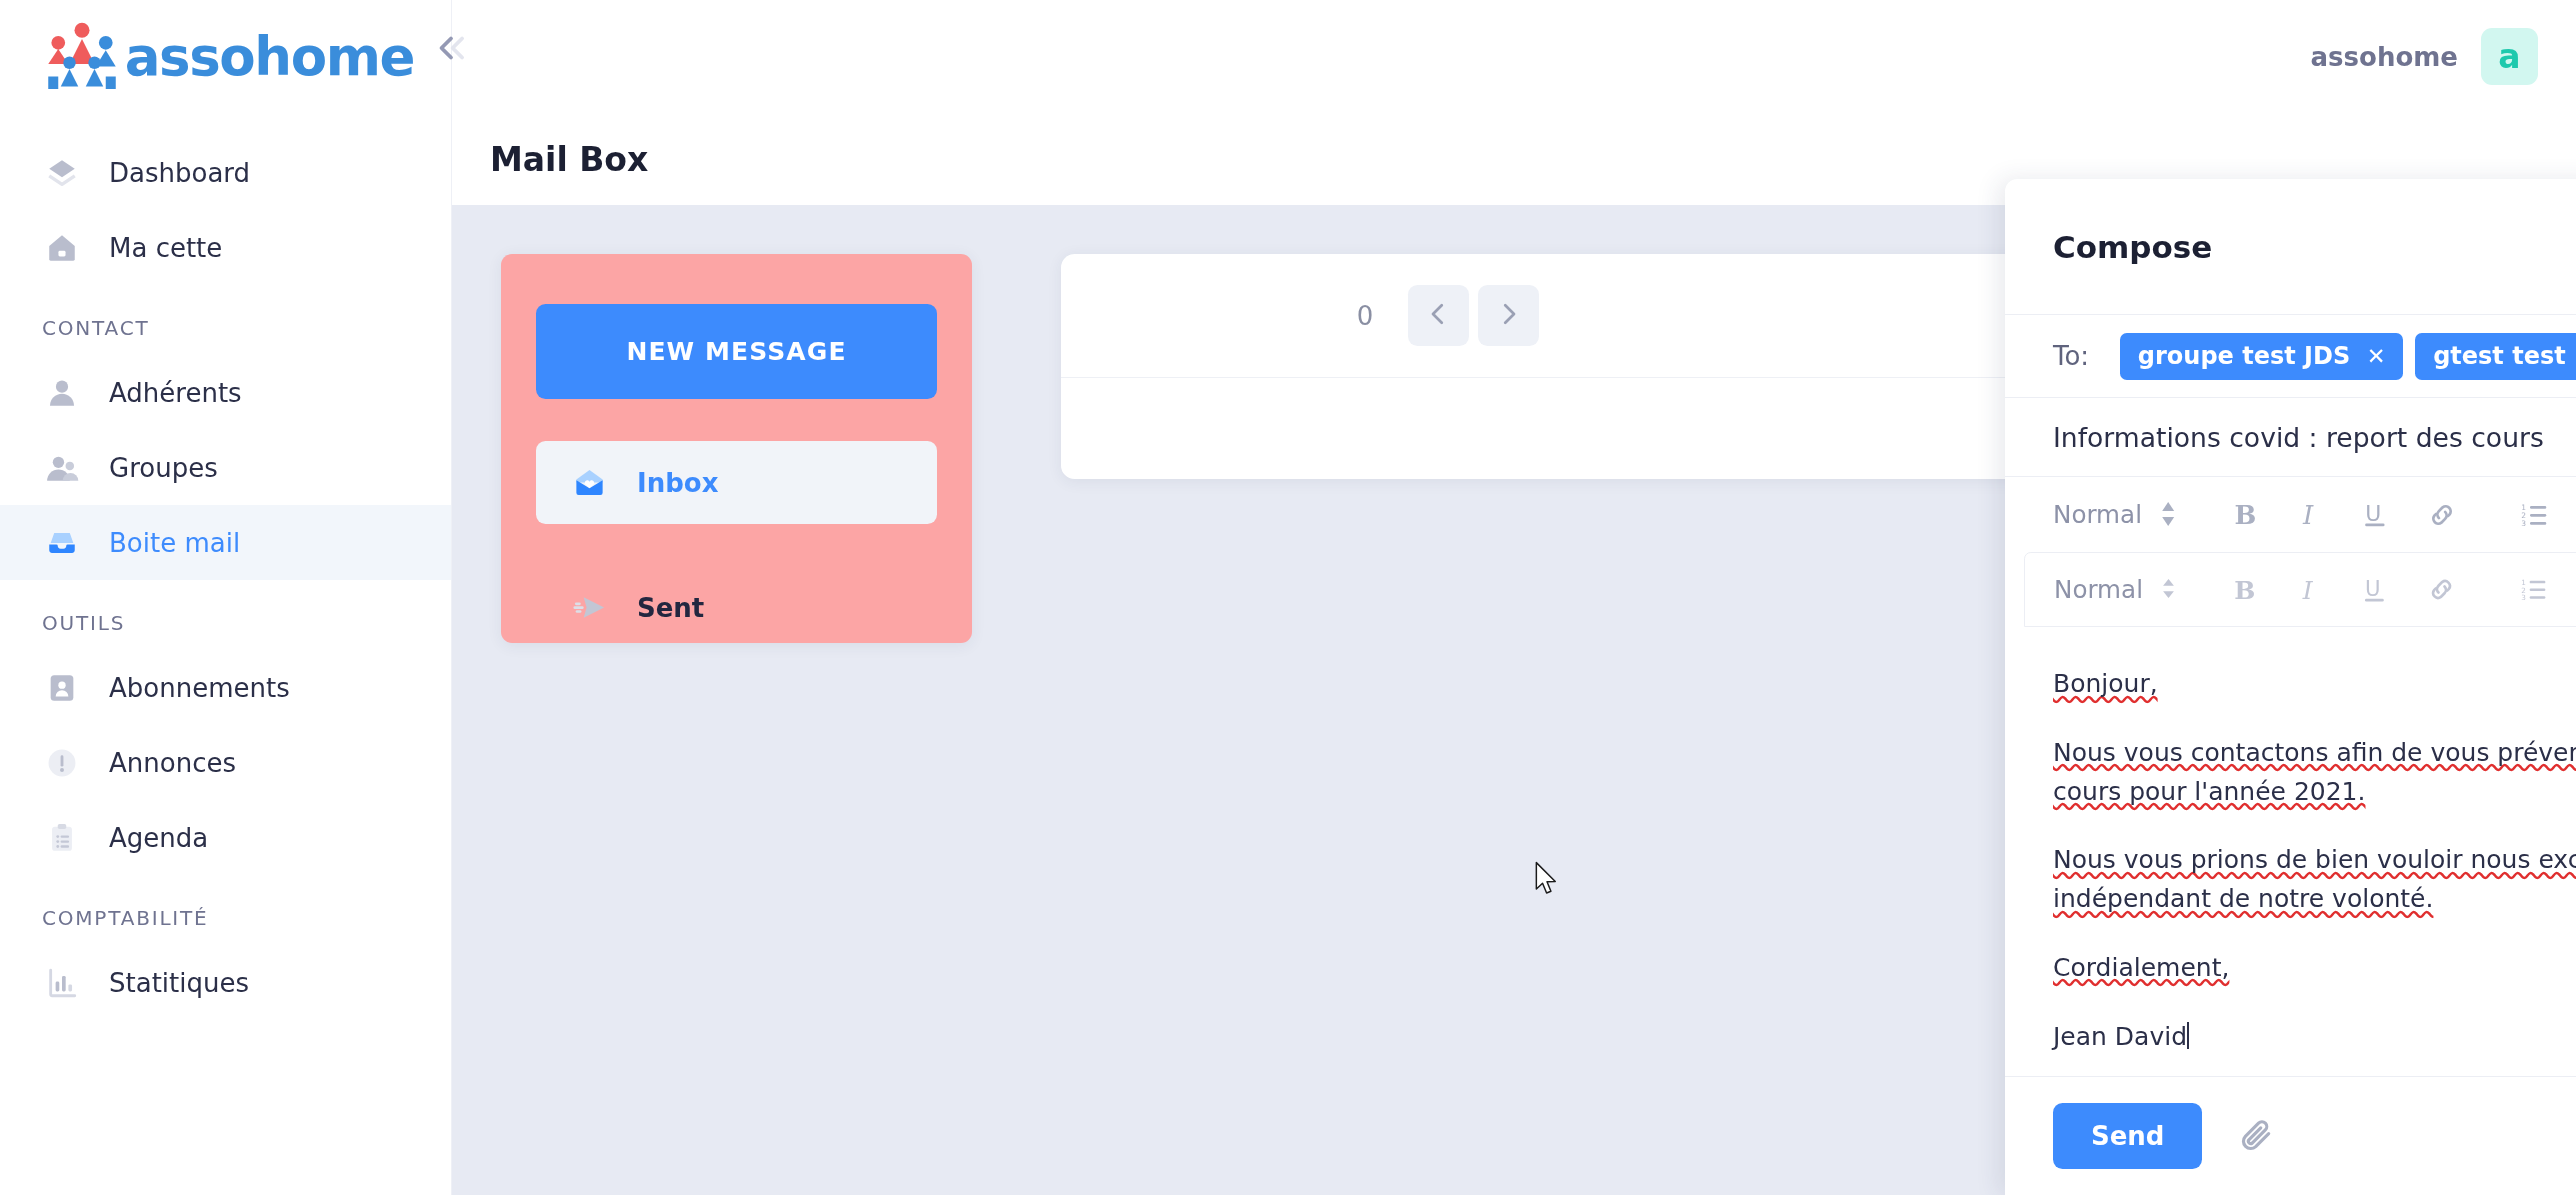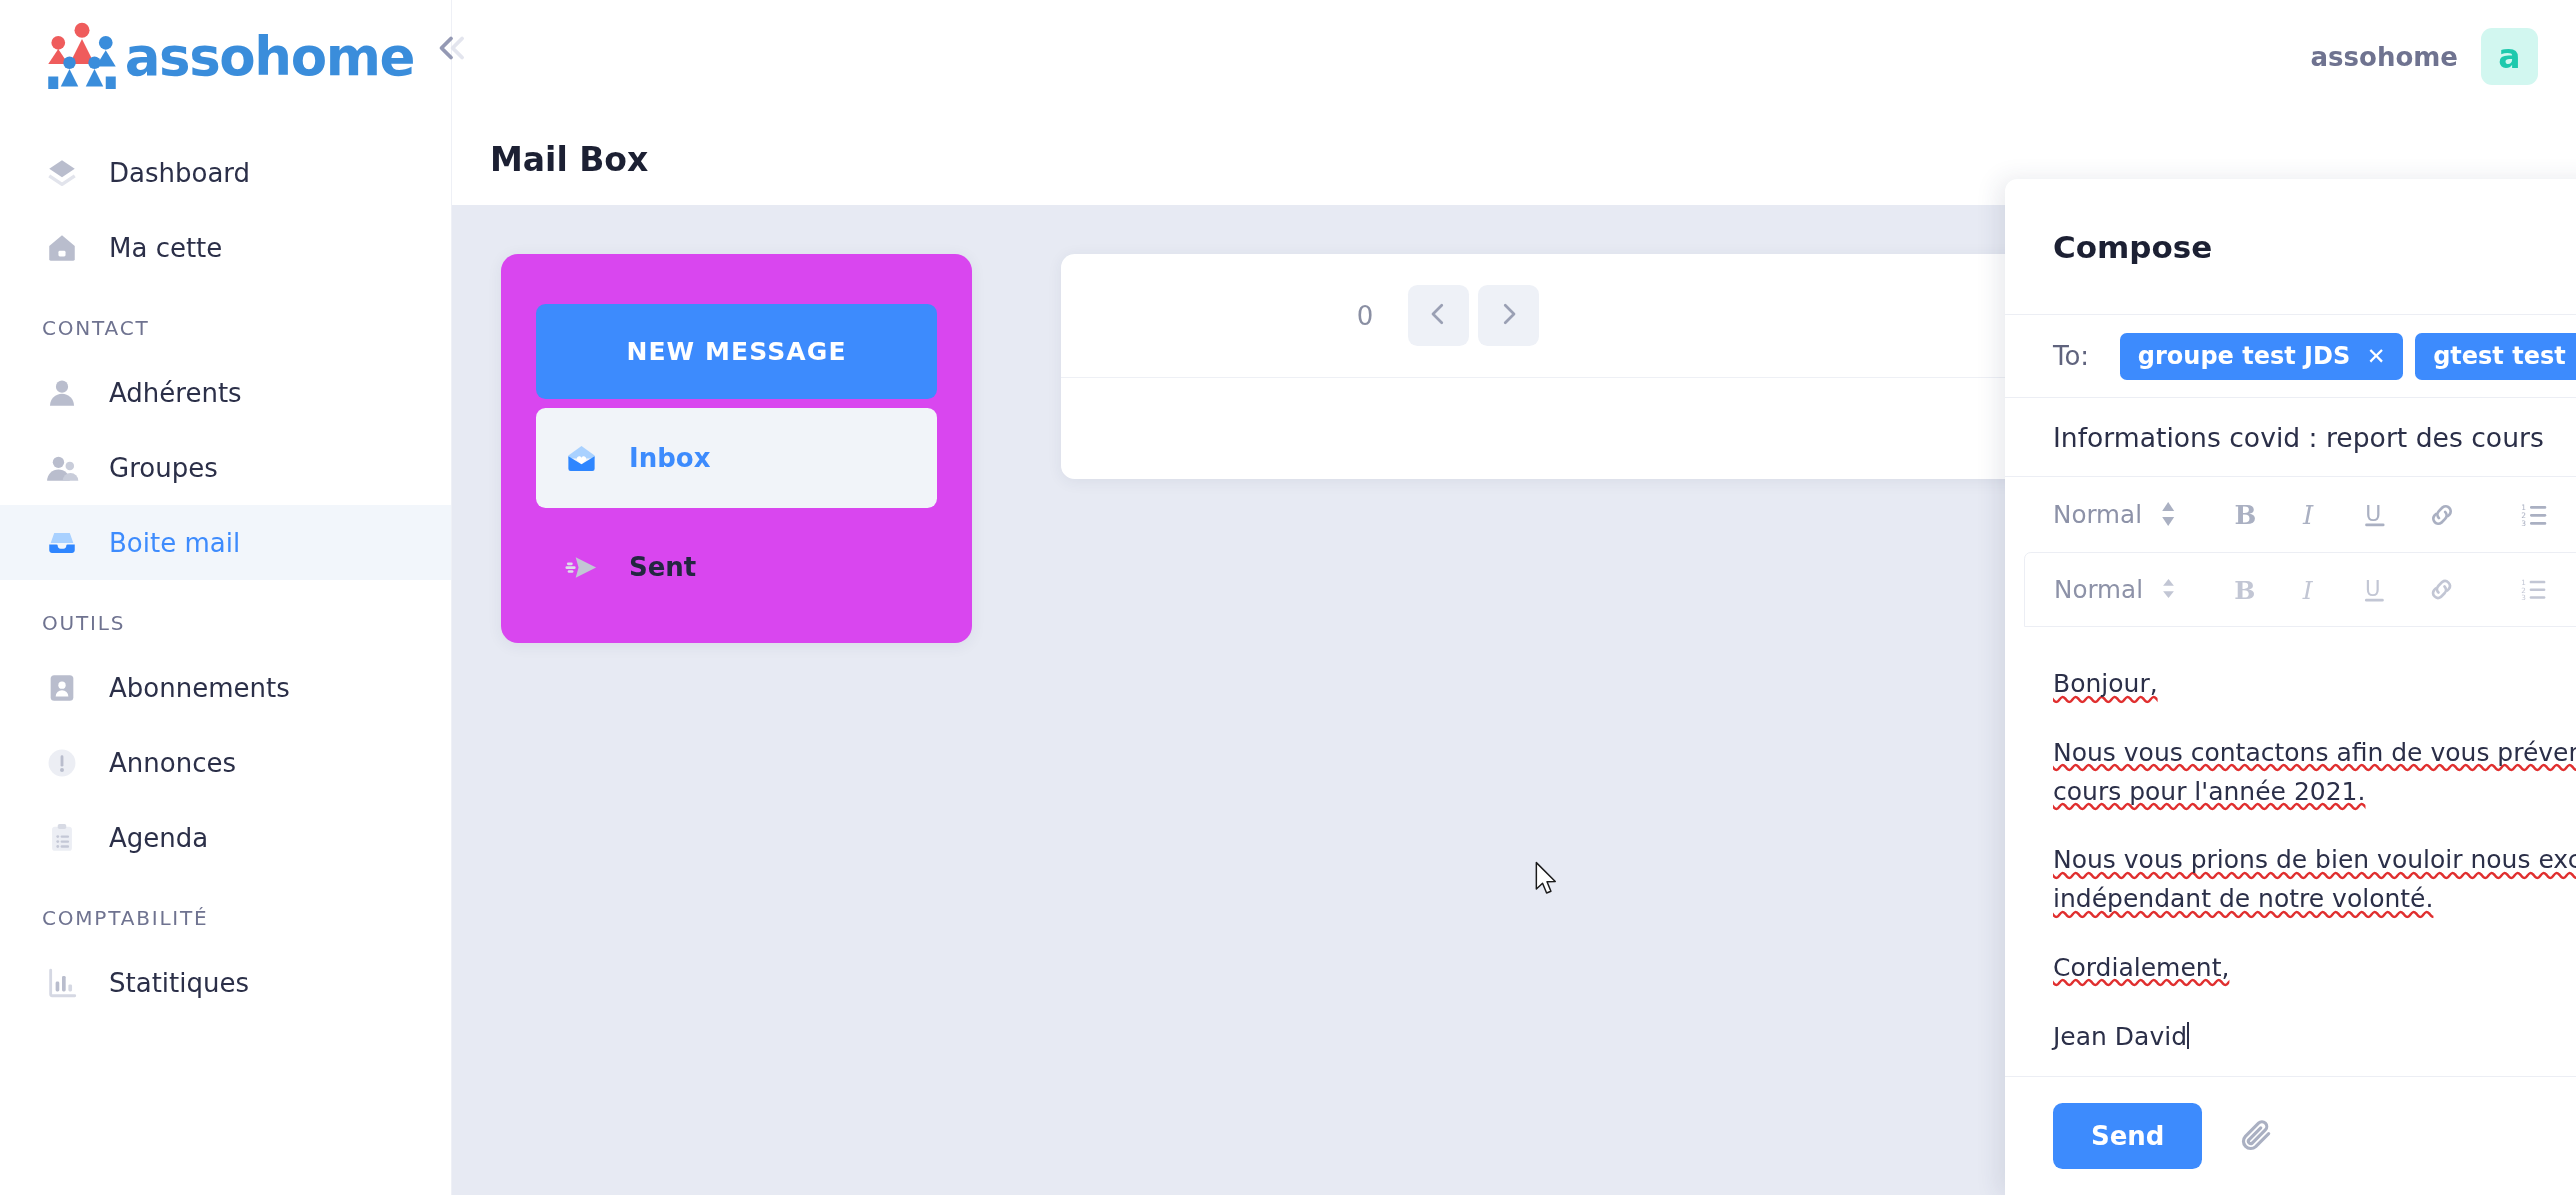--- a/index.html
+++ b/index.html
@@ -101,39 +101,39 @@
 
   .content {
     flex: 1 1 auto; position: relative;
     background: #e7eaf3;
     padding: 49px 0 0 49px;
     display: flex; gap: 89px;
   }
 
   
   .folder-card {
-    width: 471px; background: #d946ef;
-    border-radius: 17px;
+    width: 471px; background: #fca5a5;
+    border-radius: 11px;
     box-shadow: 0 2.7px 15px rgba(40,50,90,.07);
     padding: 50px 35px 65px 35px;
     height: 389px;
     flex: 0 0 471px;
   }
   .new-msg-btn {
     width: 100%; height: 95px;
     background: #3d8bfd; color: #fff;
     border: none; border-radius: 9.5px;
     font-size: 25px; font-weight: 700; letter-spacing: 1.1px;
     cursor: pointer;
     font-family: "DejaVu Sans", sans-serif;
   }
   .folder-item {
-    height: 100px; margin-top: 9px;
-    display: flex; align-items: center;
-    padding-left: 26px; border-radius: 9.5px;
+    height: 83px; margin-top: 42px;
+    display: flex; align-items: center;
+    padding-left: 34px; border-radius: 9.5px;
     cursor: pointer;
   }
   .folder-item.active { background: #f1f4f9; }
   .folder-item .ico { width: 38px; flex: 0 0 38px; margin-right: 29px;
     display: flex; align-items: center; justify-content: center; }
   .folder-item .lbl {
     font-size: 26px; font-weight: 700; color: #232740;
     font-family: "DejaVu Sans", sans-serif;
   }
   .folder-item.active .lbl { color: #3d8bfd; }

